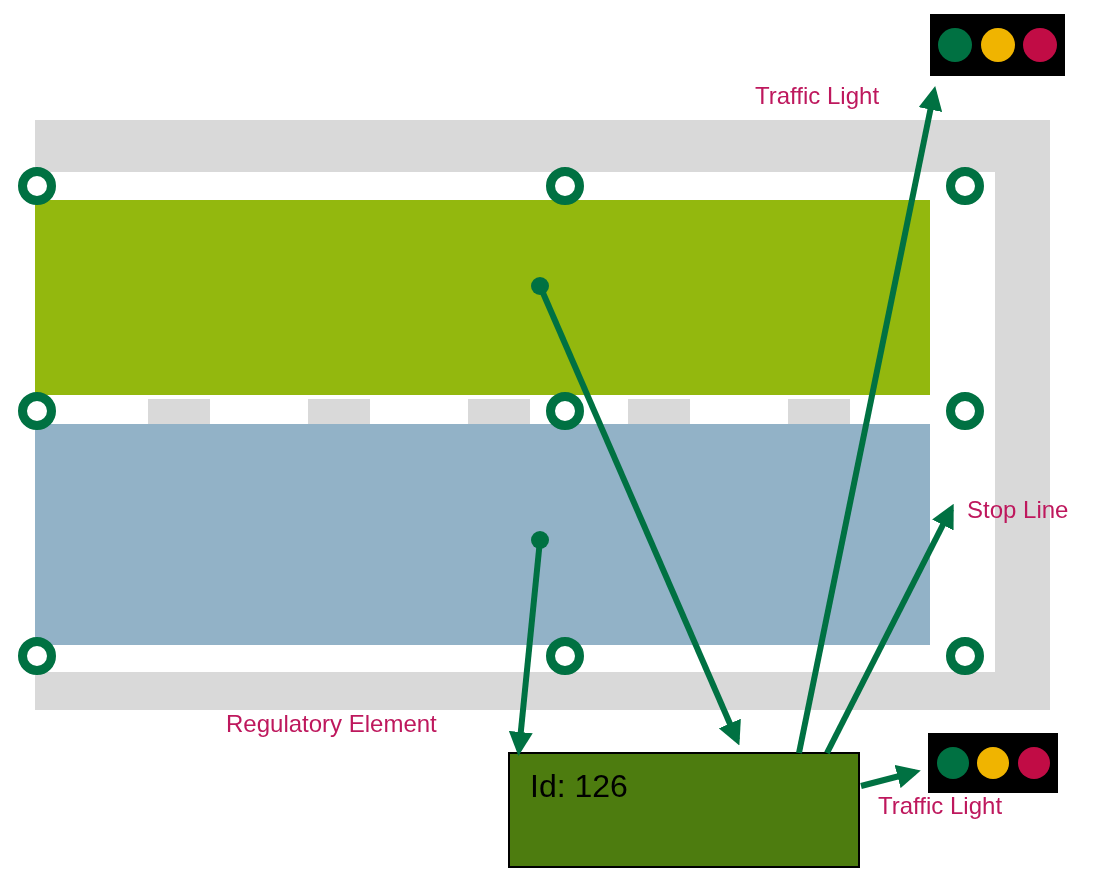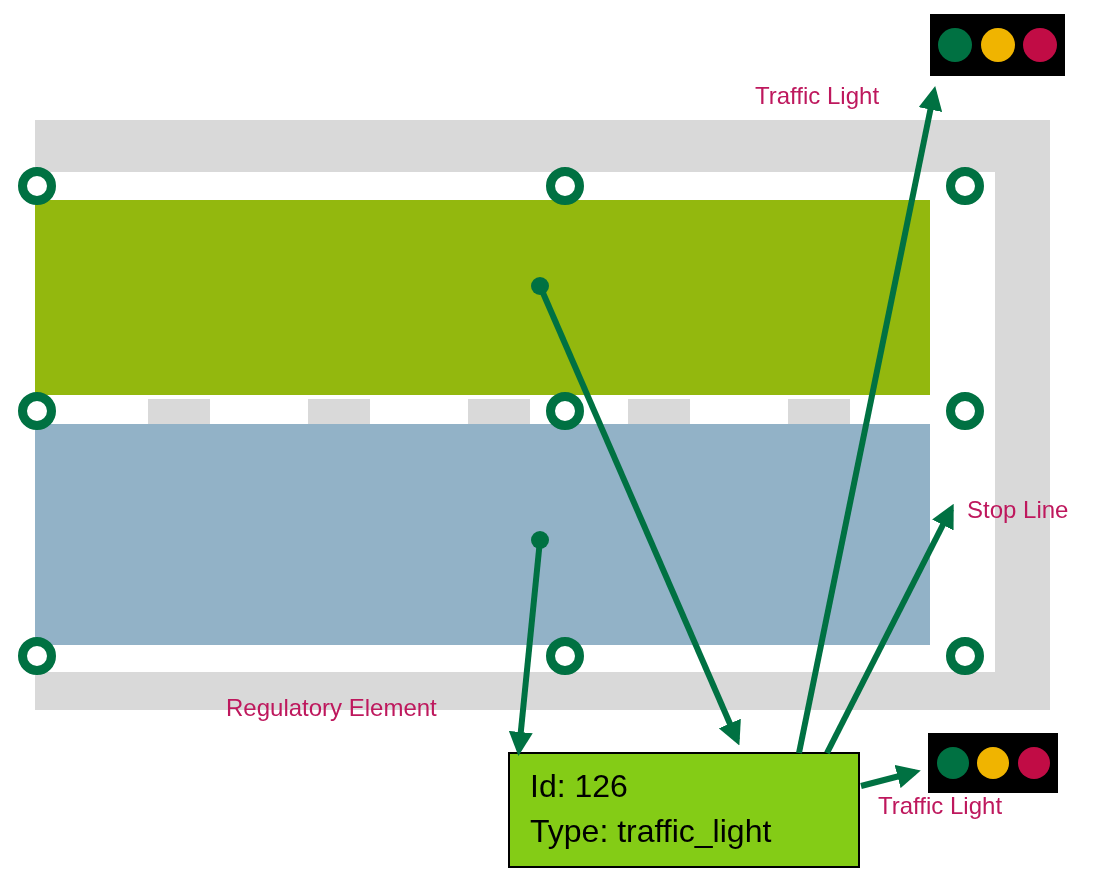--- a/index.html
+++ b/index.html
@@ -30,25 +30,25 @@
   .tl-top .bulb    { width:34px; height:34px; }
   .tl-bottom .bulb { width:32px; height:32px; }
   .bulb-green  { background:var(--light-green,#007142); }
   .bulb-yellow { background:var(--light-yellow,#f0b400); }
   .bulb-red    { background:var(--light-red,#c10c45); }
 
   
   .label { position:absolute; font-size:24px; color:#be185d; white-space:nowrap; }
   .label-tl-top    { left:755px; top:82px; }
   .label-stop      { left:967px; top:496px;text-align:right; }
-  .label-regelem   { left:226px; top:694px; }
+  .label-regelem   { left:226px; top:710px; }
   .label-tl-bottom { left:878px; top:792px; }
 
   
-  .info-box { position:absolute; left:508px; top:752px; width:352px; height:116px; background:#84cc16;
+  .info-box { position:absolute; left:508px; top:752px; width:352px; height:116px; background:#4d7c0f;
               border:2px solid #000; font-size:32px; line-height:45px; padding:10px 0 0 20px; z-index:5; }
 
   
   .arrows { position:absolute; left:0; top:0; width:1117px; height:894px; pointer-events:none; z-index:6; }
   .arrow  { stroke:var(--accent-green,#007142); stroke-width:6; fill:none; }
   .arrowhead { fill:var(--accent-green,#007142); }
 </style>
 </head>
 <body>
 
@@ -85,21 +85,20 @@
     <span class="bulb bulb-red"></span>
   </div>
 
   <div class="label label-tl-top">Traffic Light</div>
   <div class="label label-stop">Stop Line</div>
   <div class="label label-regelem">Regulatory Element</div>
   <div class="label label-tl-bottom">Traffic Light</div>
 
   <div class="info-box">
     <div>Id: 126</div>
-    <div>Type: traffic_light</div>
   </div>
 
   <svg class="arrows" viewBox="0 0 1117 894">
     <defs>
       <marker id="ah" viewBox="0 0 4 4" markerWidth="4" markerHeight="4" refX="3" refY="2" orient="auto" markerUnits="strokeWidth">
         <path d="M0,0 L4,2 L0,4 Z" class="arrowhead"></path>
       </marker>
     </defs>
     <line class="arrow" x1="540" y1="286" x2="737" y2="740" marker-end="url(#ah)"></line>
     <line class="arrow" x1="540" y1="540" x2="519" y2="750" marker-end="url(#ah)"></line>

